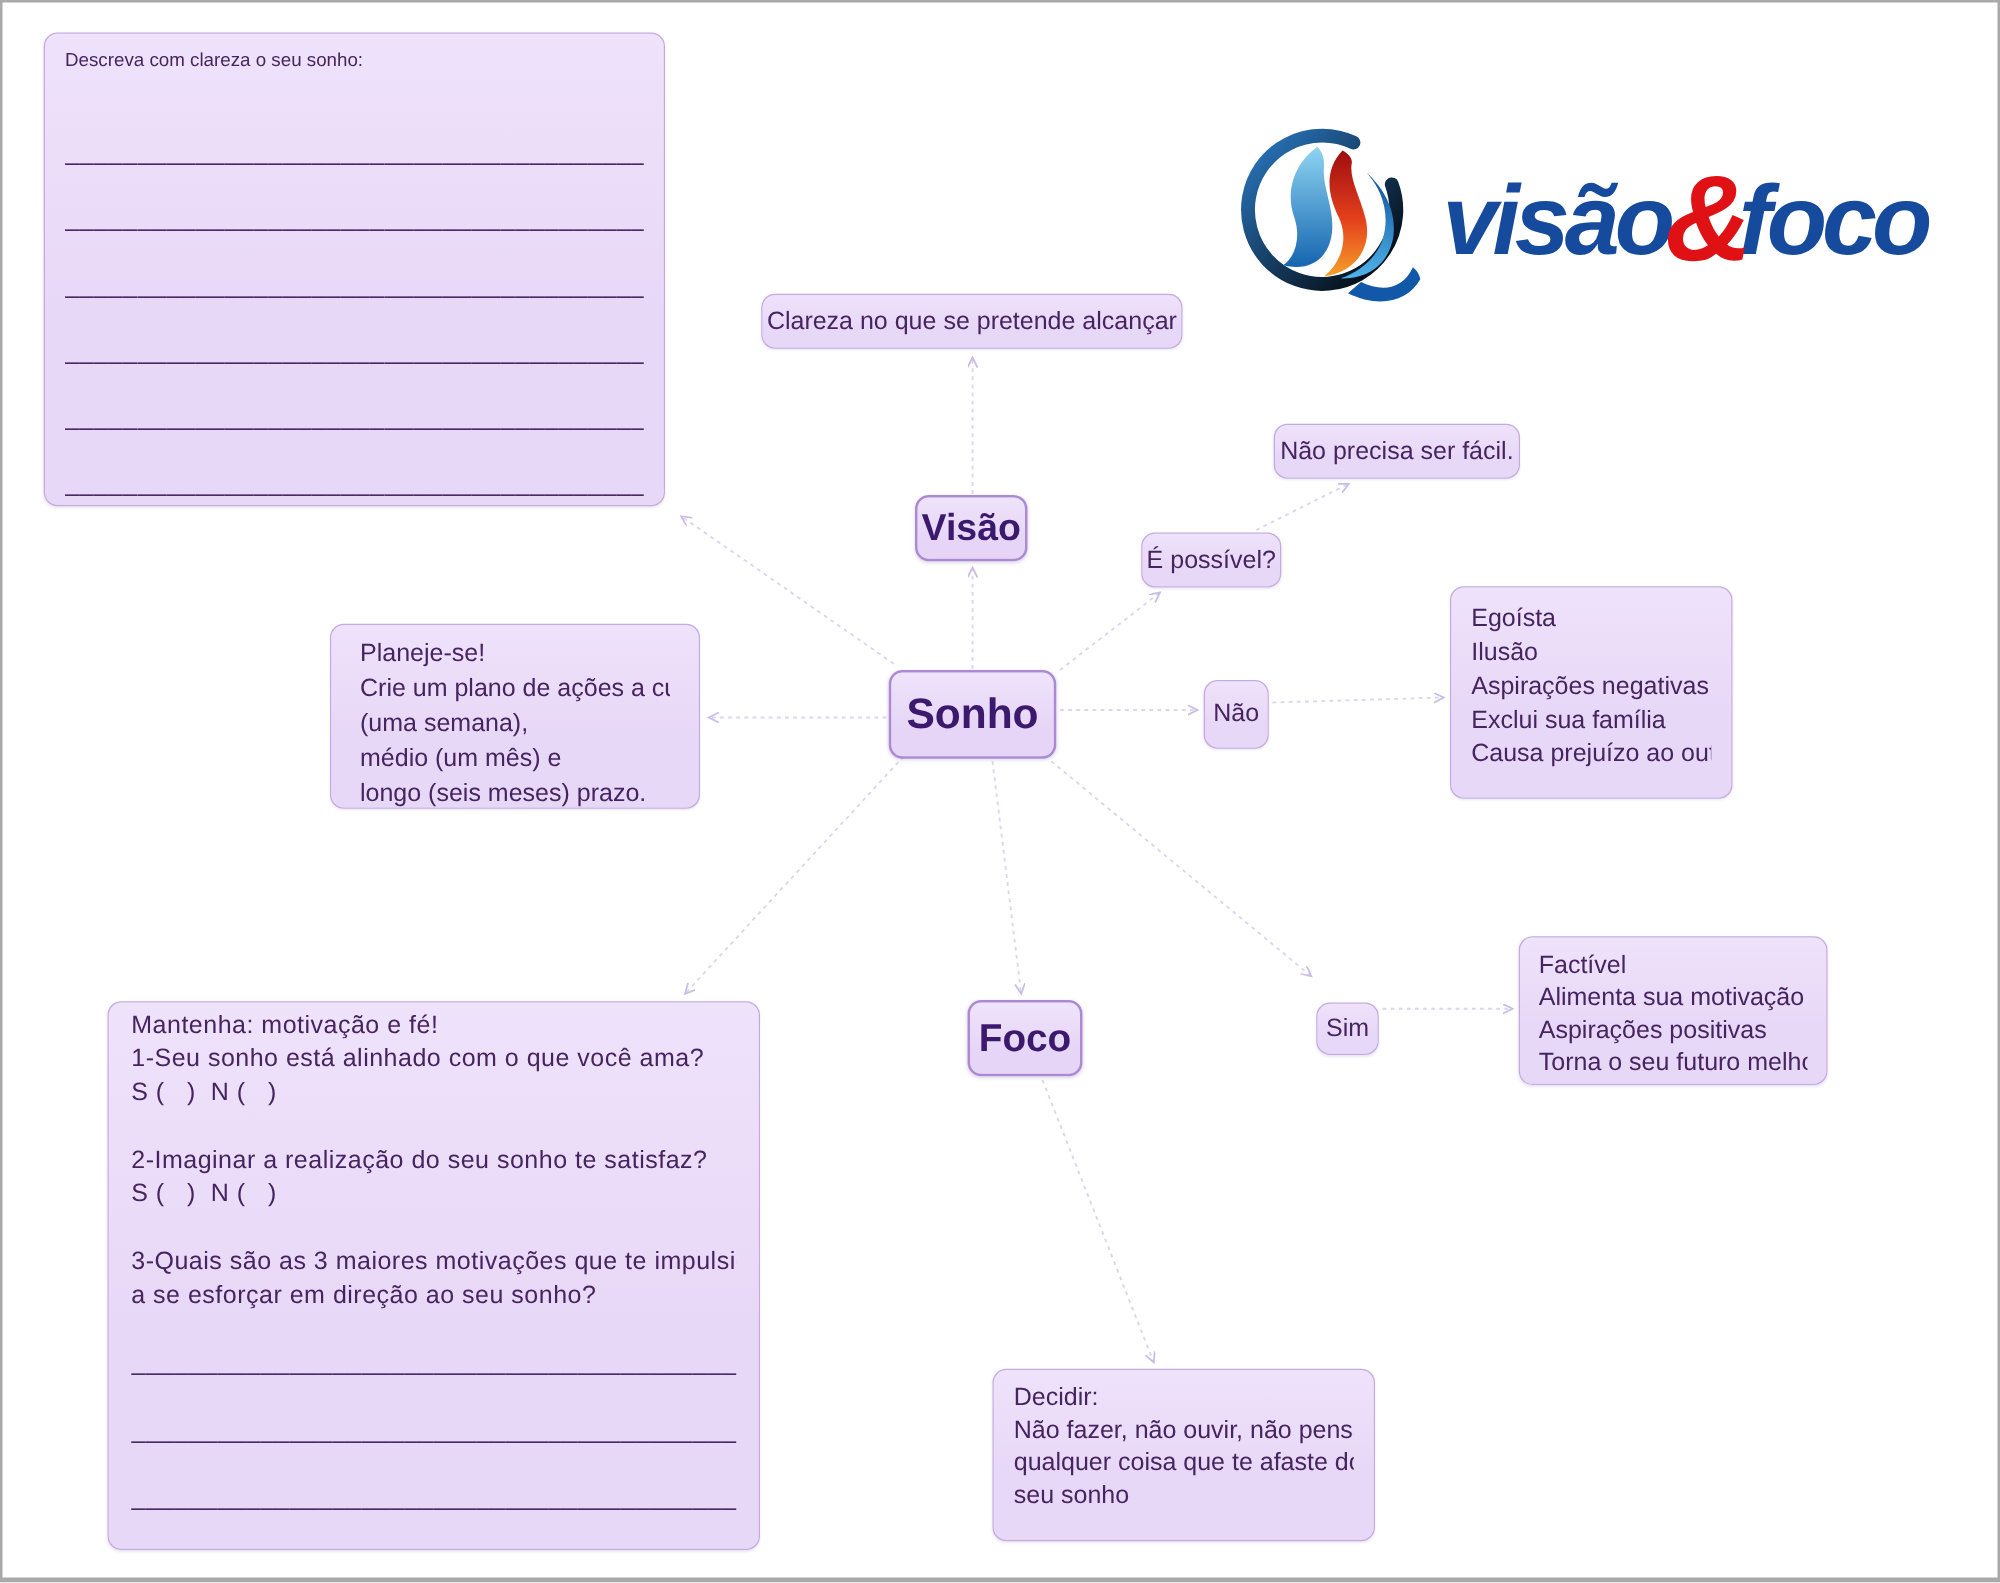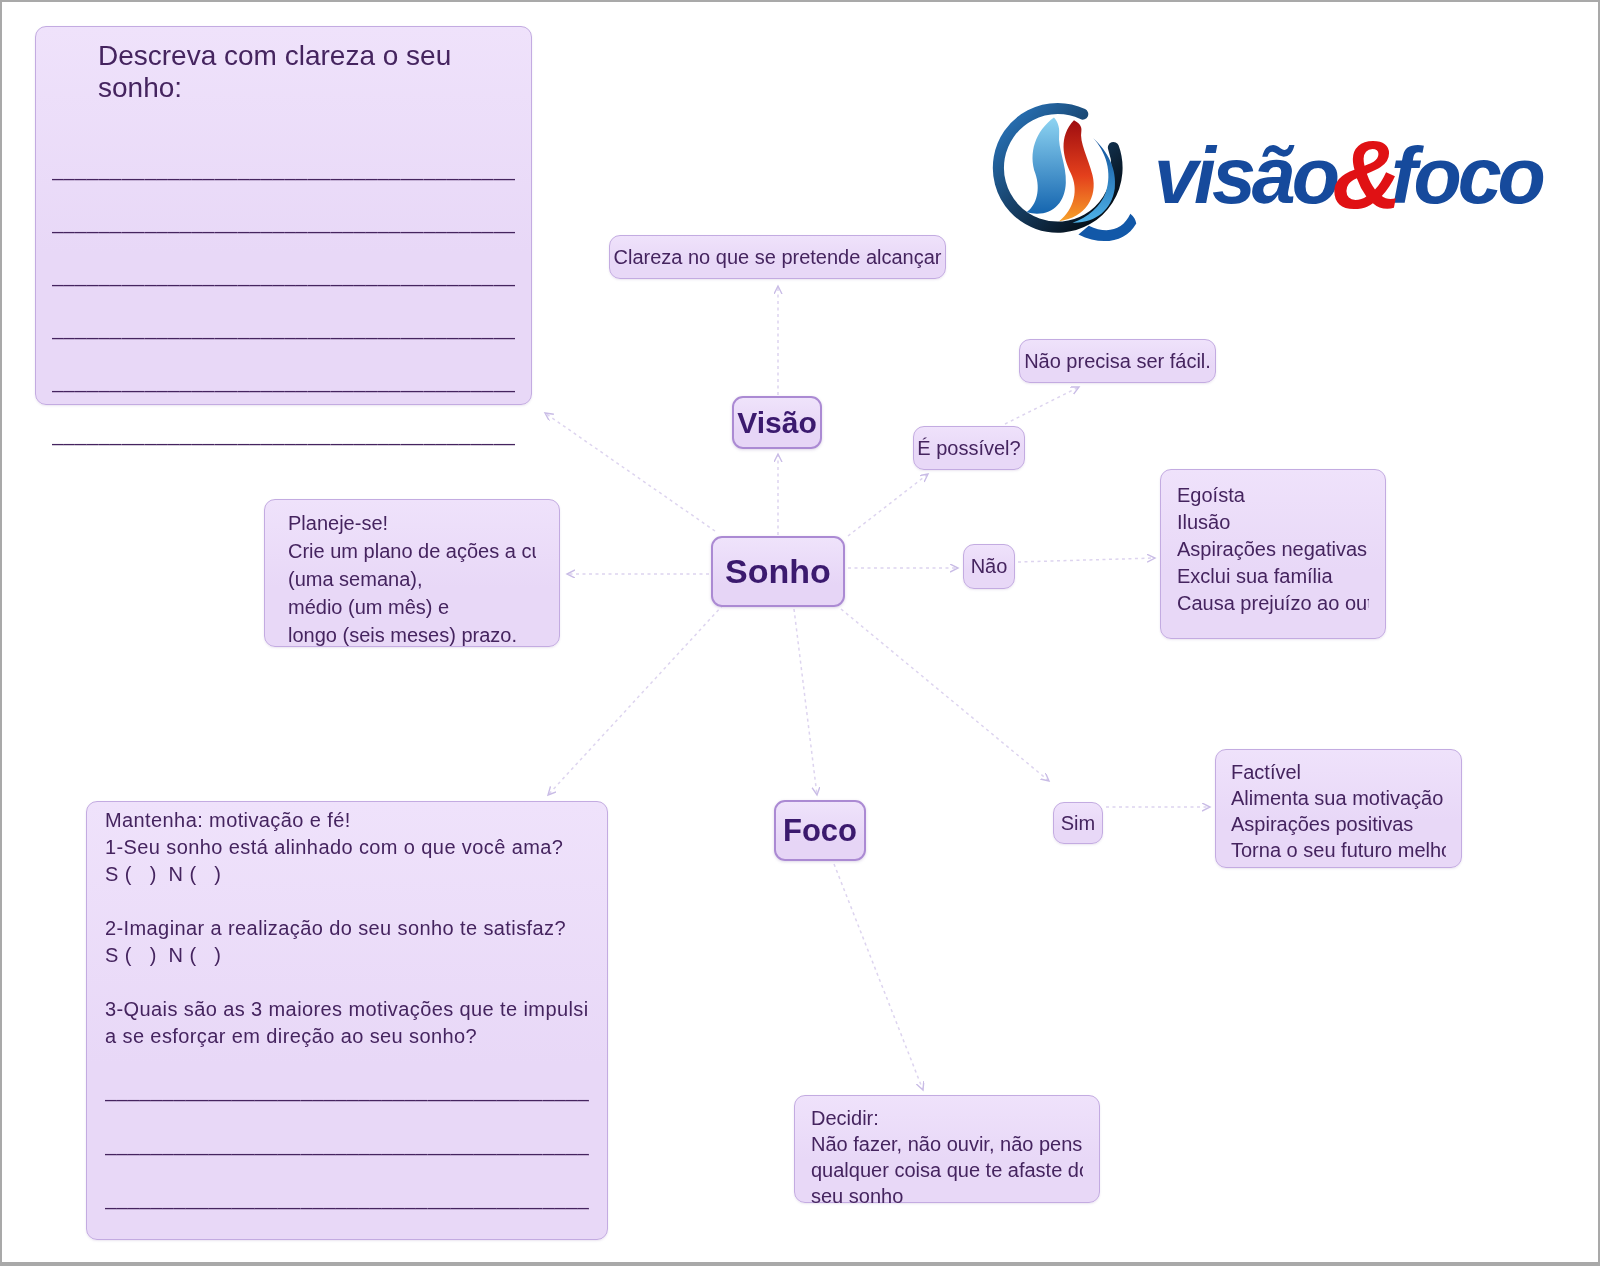--- a/index.html
+++ b/index.html
@@ -26,21 +26,21 @@
     border:2px solid var(--node-border,#ab8ad3);
     border-radius:11px;
     display:flex;align-items:center;justify-content:center;
     font-weight:bold;color:var(--node-text,#3b1a6e);
     box-shadow:0 1px 3px rgba(120,90,160,0.25);
   }
   .label-box{display:flex;align-items:center;justify-content:center;white-space:nowrap;}
   .line{white-space:pre;overflow:hidden;}
   
   #descreva{padding:13px 16px;}
-  #descreva .title{font-size:28px;margin-bottom:24px;margin-left:46px;}
+  #descreva .title{font-size:15px;margin-bottom:24px;}
   #descreva .line{height:53px;display:flex;align-items:flex-end;font-size:20px;letter-spacing:.5px;}
   
   #planeje{padding:9px 23px;}
   #planeje .line{line-height:28px;min-height:28px;}
   
   #egoista{padding:12px 16px;}
   #egoista .line{line-height:27px;min-height:27px;}
   
   #factivel{padding:9px 15px;}
   #factivel .line{line-height:26px;min-height:26px;}
@@ -161,21 +161,21 @@
         <div class="line">(uma semana),</div>
         <div class="line">médio (um mês) e</div>
         <div class="line">longo (seis meses) prazo.</div>
       </div>
   </div>
 
   <div class="node" id="node-sonho" style="left:709px;top:534px;width:134px;height:71px;">
     <span>Sonho</span>
   </div>
 
-  <div class="box label-box" style="left:961px;top:542px;width:52px;height:45px;">
+  <div class="box label-box" style="left:961px;top:542px;width:52px;height:55px;">
     <span>Não</span>
   </div>
 
   <div class="box" id="egoista" style="left:1158px;top:467px;width:226px;height:170px;">
     <div>
         <div class="line">Egoísta</div>
         <div class="line">Ilusão</div>
         <div class="line">Aspirações negativas</div>
         <div class="line">Exclui sua família</div>
         <div class="line">Causa prejuízo ao outro</div>
@@ -212,21 +212,21 @@
         <div class="line">a se esforçar em direção ao seu sonho?</div>
         <div class="line">&nbsp;</div>
         <div class="line">___________________________________________</div>
         <div class="line">&nbsp;</div>
         <div class="line">___________________________________________</div>
         <div class="line">&nbsp;</div>
         <div class="line">___________________________________________</div>
       </div>
   </div>
 
-  <div class="box" id="decidir" style="left:792px;top:1093px;width:306px;height:108px;">
+  <div class="box" id="decidir" style="left:792px;top:1093px;width:306px;height:138px;">
     <div>
         <div class="line">Decidir:</div>
         <div class="line">Não fazer, não ouvir, não pensar</div>
         <div class="line">qualquer coisa que te afaste do</div>
         <div class="line">seu sonho</div>
       </div>
   </div>
 
 </div>
 

